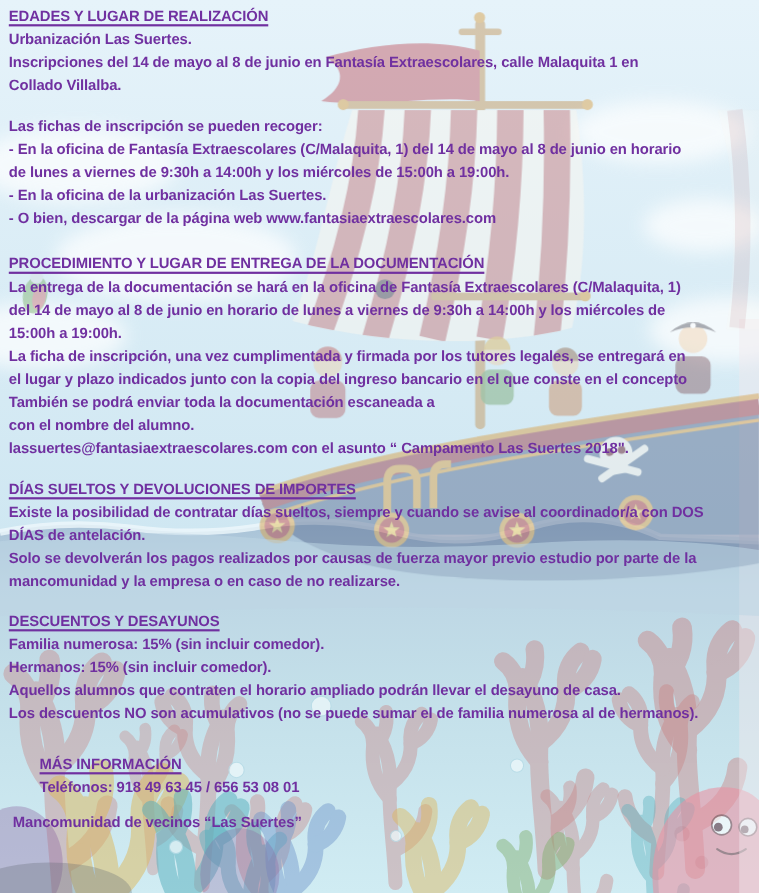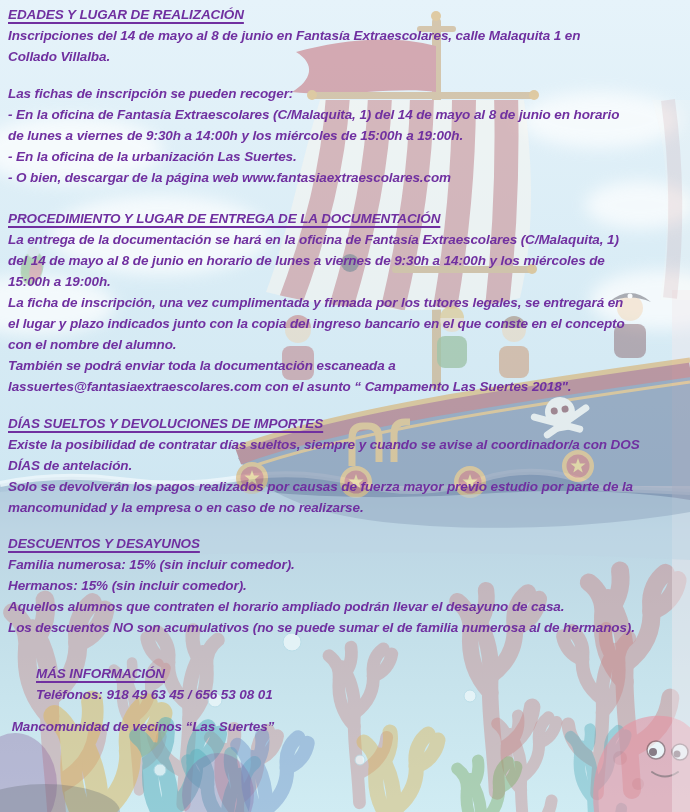--- a/index.html
+++ b/index.html
@@ -8,21 +8,21 @@
     width:690px;height:812px;
     overflow:hidden;
     background:#ffffff;
     font-family:"Liberation Sans", sans-serif;
   }
   .bg{position:absolute;inset:0;z-index:0;}
   .content{
     position:absolute;inset:0;z-index:1;
     padding:4px 17px 0 8px;
     color:var(--text-color,#7030a0);
-    font-weight:700;font-style:italic;
+    font-weight:700;
     font-size:13.5px;line-height:21px;
     letter-spacing:-0.1px;
   }
   .section{margin:0;}
   .section:nth-of-type(2){margin-top:16px;}
   .section:nth-of-type(3){margin-top:20px;}
   .section:nth-of-type(4){margin-top:16px;}
   .section:nth-of-type(5){margin-top:15px;}
   .section:nth-of-type(6){margin-top:25px;margin-left:28px;}
   .section:nth-of-type(7){margin-top:11px;}
@@ -231,20 +231,21 @@
       </g>
     </g>
 
     <path d="M0,492 Q120,478 240,490 T480,494 T690,500 L690,560 Q400,545 0,560 Z" fill="#bdd6e4" opacity="0.55"></path>
   </svg>
 
   <div class="content">
     <div class="section">
       <div class="heading">EDADES Y LUGAR DE REALIZACIÓN</div>
       <div>
+          <div class="line">Urbanización Las Suertes.</div>
           <div class="line">Inscripciones del 14 de mayo al 8 de junio en Fantasía Extraescolares, calle Malaquita 1 en</div>
           <div class="line">Collado Villalba.</div>
         </div>
     </div>
 
     <div class="section">
       <div>
           <div class="line">Las fichas de inscripción se pueden recoger:</div>
           <div class="line">- En la oficina de Fantasía Extraescolares (C/Malaquita, 1) del 14 de mayo al 8 de junio en horario</div>
           <div class="line">de lunes a viernes de 9:30h a 14:00h y los miércoles de 15:00h a 19:00h.</div>
@@ -254,22 +255,22 @@
     </div>
 
     <div class="section">
       <div class="heading">PROCEDIMIENTO Y LUGAR DE ENTREGA DE LA DOCUMENTACIÓN</div>
       <div>
           <div class="line">La entrega de la documentación se hará en la oficina de Fantasía Extraescolares (C/Malaquita, 1)</div>
           <div class="line">del 14 de mayo al 8 de junio en horario de lunes a viernes de 9:30h a 14:00h y los miércoles de</div>
           <div class="line">15:00h a 19:00h.</div>
           <div class="line">La ficha de inscripción, una vez cumplimentada y firmada por los tutores legales, se entregará en</div>
           <div class="line">el lugar y plazo indicados junto con la copia del ingreso bancario en el que conste en el concepto</div>
+          <div class="line">También se podrá enviar toda la documentación escaneada a</div>
           <div class="line">con el nombre del alumno.</div>
-          <div class="line">También se podrá enviar toda la documentación escaneada a</div>
           <div class="line">lassuertes@fantasiaextraescolares.com con el asunto “ Campamento Las Suertes 2018".</div>
         </div>
     </div>
 
     <div class="section">
       <div class="heading">DÍAS SUELTOS Y DEVOLUCIONES DE IMPORTES</div>
       <div>
           <div class="line">Existe la posibilidad de contratar días sueltos, siempre y cuando se avise al coordinador/a con DOS</div>
           <div class="line">DÍAS de antelación.</div>
           <div class="line">Solo se devolverán los pagos realizados por causas de fuerza mayor previo estudio por parte de la</div>

